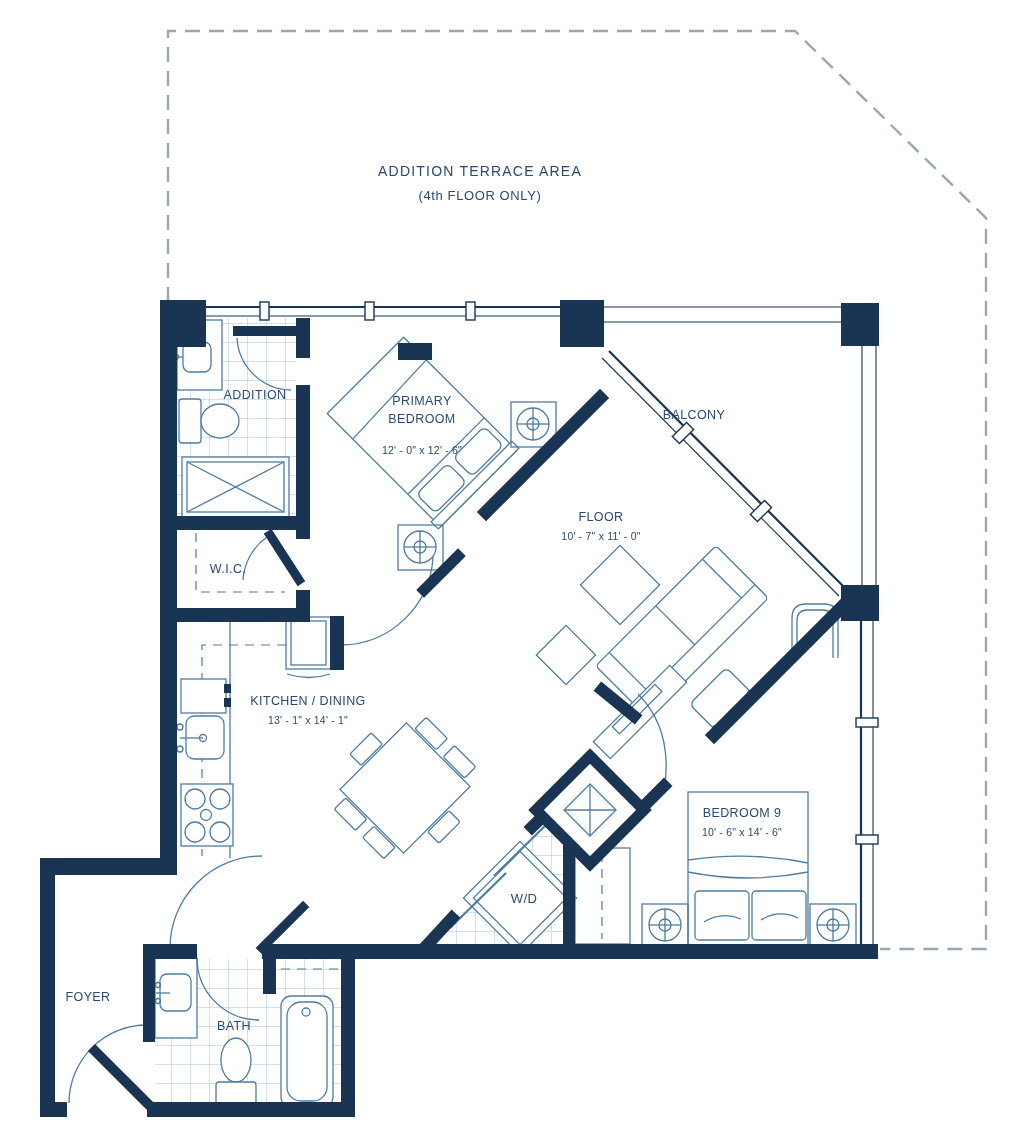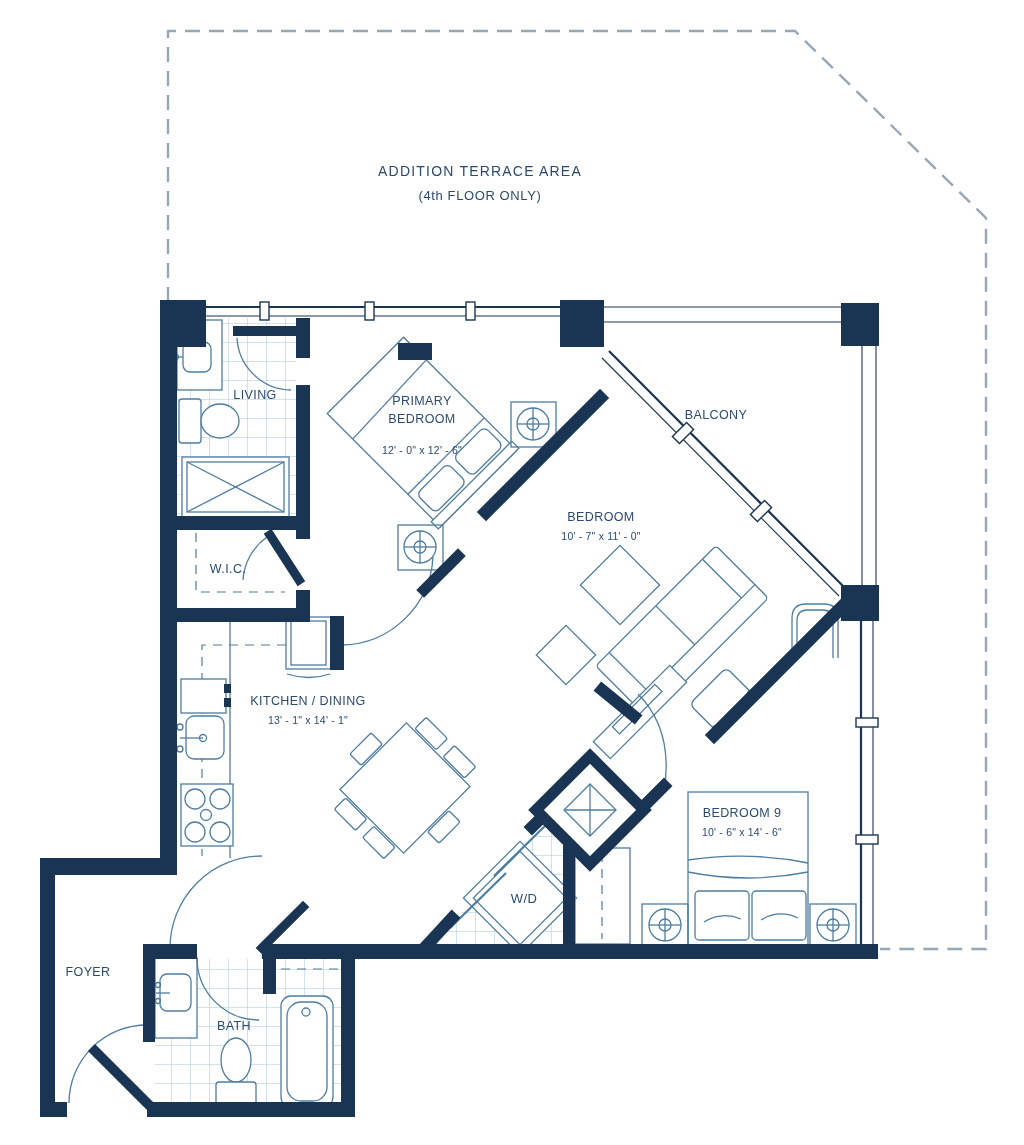--- a/index.html
+++ b/index.html
@@ -291,34 +291,34 @@
       <line class="b" x1="590" y1="784" x2="590" y2="836"></line>
       <line class="b" x1="564" y1="810" x2="616" y2="810"></line>
     </g>
   </g>
 </svg>
 
 <div class="lbl terr1" style="left:480px;top:172px">ADDITION TERRACE AREA</div>
 <div class="lbl terr2" style="left:480px;top:196px">(4th FLOOR ONLY)</div>
 
 <div class="lbl" style="left:255px;top:396px">
-  <div class="name">LIVING</div>
+  <div class="name">ADDITION</div>
 </div>
 
 <div class="lbl wrap" style="left:422px;top:418px">
   <div class="name">PRIMARY BEDROOM</div>
   <div class="dims">12' - 0" x 12' - 6"</div>
 </div>
 
-<div class="lbl" style="left:716px;top:416px">
+<div class="lbl" style="left:694px;top:416px">
   <div class="name">BALCONY</div>
 </div>
 
 <div class="lbl" style="left:601px;top:526px">
-  <div class="name">BEDROOM</div>
+  <div class="name">FLOOR</div>
   <div class="dims">10' - 7" x 11' - 0"</div>
 </div>
 
 <div class="lbl" style="left:228px;top:570px">
   <div class="name">W.I.C.</div>
 </div>
 
 <div class="lbl" style="left:308px;top:710px">
   <div class="name">KITCHEN / DINING</div>
   <div class="dims">13' - 1" x 14' - 1"</div>
@@ -326,20 +326,20 @@
 
 <div class="lbl" style="left:742px;top:822px">
   <div class="name">BEDROOM 9</div>
   <div class="dims">10' - 6" x 14' - 6"</div>
 </div>
 
 <div class="lbl" style="left:524px;top:899px">
   <div class="name" style="font-size:13px">W/D</div>
 </div>
 
-<div class="lbl" style="left:88px;top:973px">
+<div class="lbl" style="left:88px;top:998px">
   <div class="name">FOYER</div>
 </div>
 
 <div class="lbl" style="left:234px;top:1027px">
   <div class="name">BATH</div>
 </div>
 </div>
 
 </body></html>

